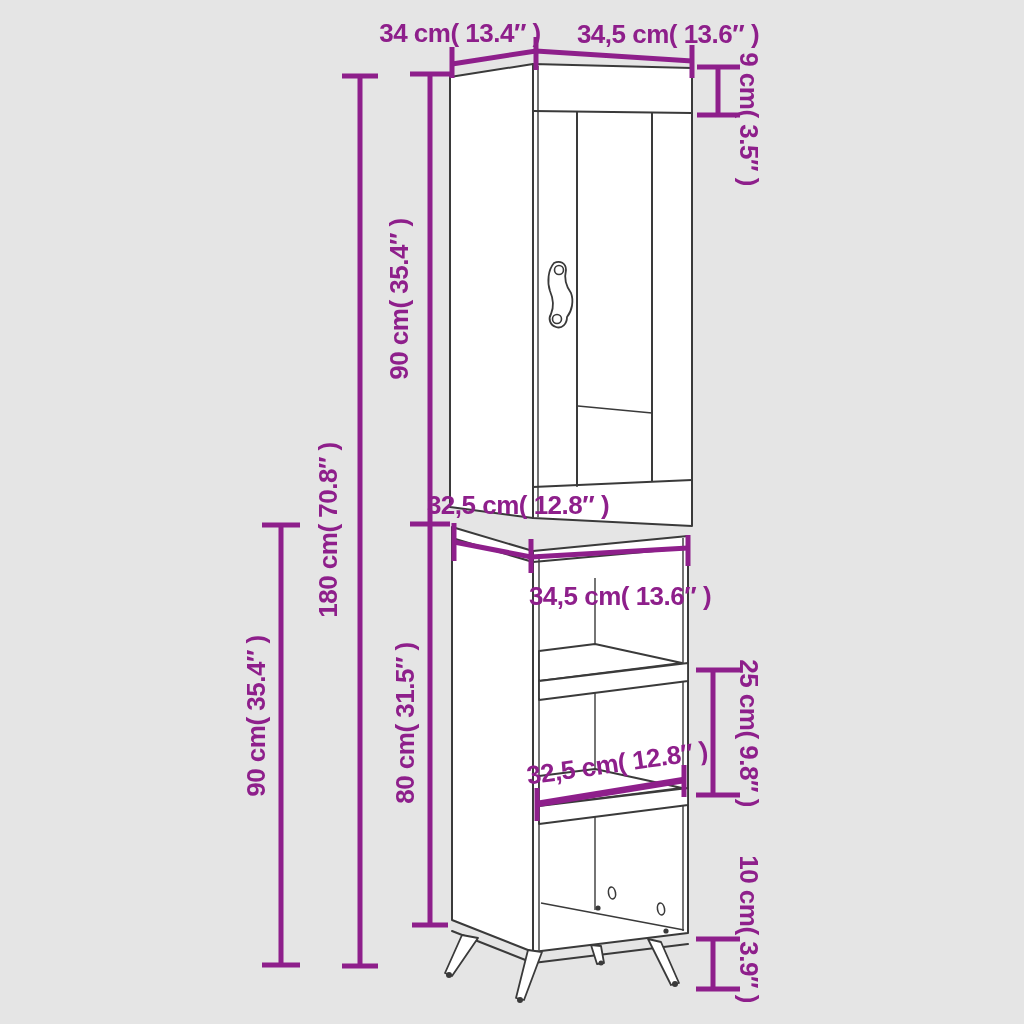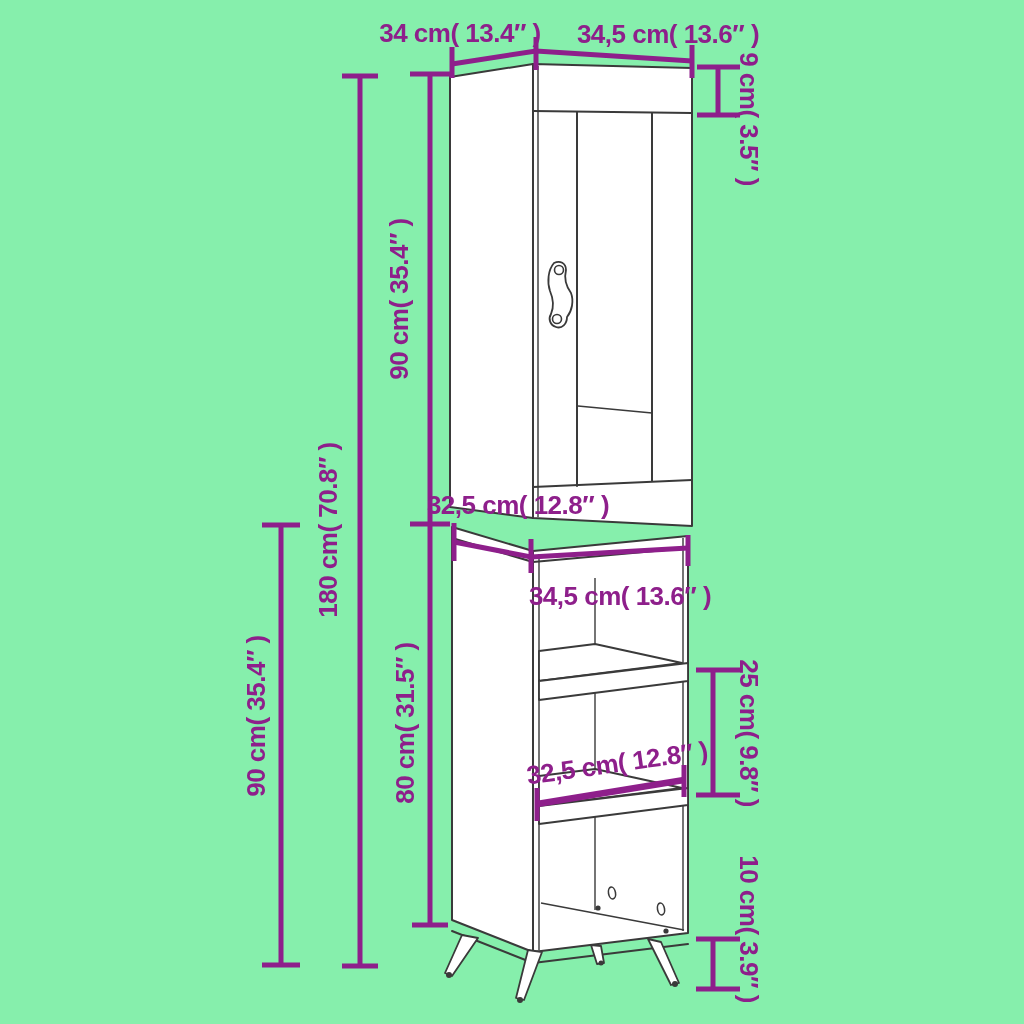--- a/index.html
+++ b/index.html
@@ -1,16 +1,16 @@
 <!DOCTYPE html>
 <html style="--accent: #8E1F8B;"><head>
 <meta charset="utf-8">
 <style>
   html,body{margin:0;padding:0;background:#ffffff;}
-  .stage{width:1024px;height:1024px;position:relative;background:#86efac;overflow:hidden;}
+  .stage{width:1024px;height:1024px;position:relative;background:#e5e5e5;overflow:hidden;}
   svg{display:block;}
   .ln{stroke:#3a3a3a;stroke-width:2;fill:none;stroke-linecap:round;stroke-linejoin:round;}
   .ln-thin{stroke:#3a3a3a;stroke-width:1.4;fill:none;}
   .face{fill:#ffffff;stroke:#3a3a3a;stroke-width:2;stroke-linejoin:round;}
   .shelf{fill:#ffffff;stroke:#3a3a3a;stroke-width:1.8;stroke-linejoin:round;}
   .leg{fill:#ffffff;stroke:#3a3a3a;stroke-width:1.8;stroke-linejoin:round;}
   .dot{fill:#3a3a3a;stroke:none;}
   .hole{fill:none;stroke:#3a3a3a;stroke-width:1.6;}
   .dim{stroke:var(--accent,#8E1F8B);stroke-width:5;fill:none;stroke-linecap:butt;}
   .dim-thick{stroke:var(--accent,#8E1F8B);stroke-width:6.5;fill:none;stroke-linecap:butt;}

